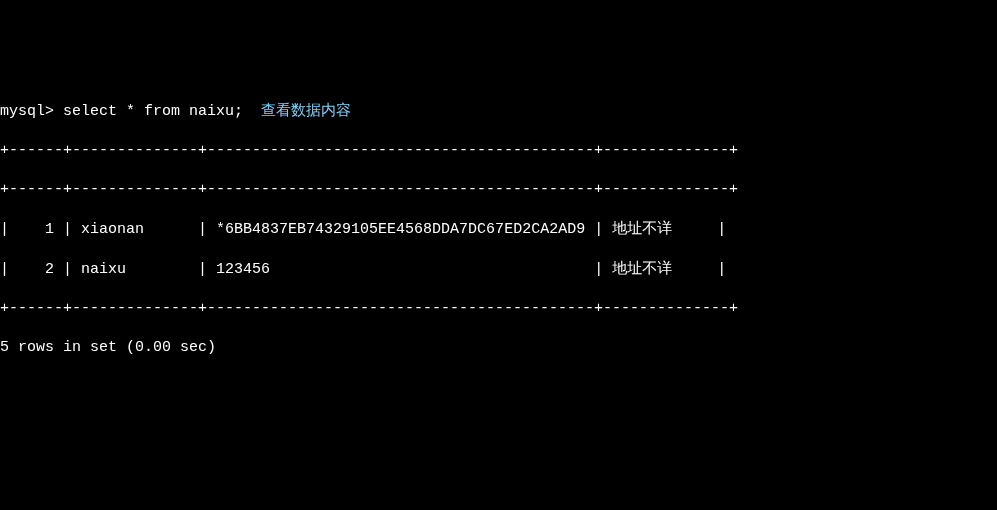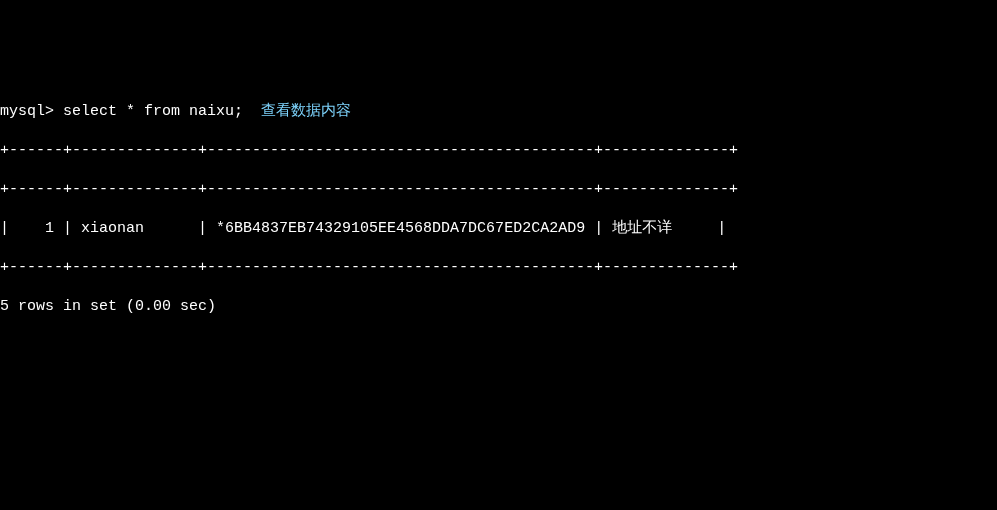--- a/index.html
+++ b/index.html
@@ -10,32 +10,33 @@
       font-size: 15px;
       line-height: 1.3;
       padding: 2px 0;
       width: 997px;
       height: 510px;
       overflow: hidden;
       white-space: pre;
     }
     .annotation { color: #7dd3fc; font-family: 'Microsoft YaHei', sans-serif; }
     .line { display: block; }
-    .cjk { font-family: Liberation Mono, monospace; }
+    .cjk { font-family: Liberation Serif, serif; }
   </style>
 </head>
 <body>
 
 
 
 <div>
 <span class="line"><span>mysql&gt;</span> <span>select * from naixu;</span>  <span class="annotation">查看数据内容</span></span>
 <span class="line">+------+--------------+-------------------------------------------+--------------+</span>
 <span class="line">+------+--------------+-------------------------------------------+--------------+</span>
 <span class="line">|    <span>1</span> | <span>xiaonan</span>      | <span>*6BB4837EB74329105EE4568DDA7DC67ED2CA2AD9</span> | <span class="cjk">地址不详</span>     |</span>
+<span class="line">|    <span>2</span> | <span>naixu</span>        | <span>123456</span>                                    | <span class="cjk">地址不详</span>     |</span>
 <span class="line">+------+--------------+-------------------------------------------+--------------+</span>
 <span class="line">5 rows in set (0.00 sec)</span>
 
 
 
 
 
 
 
 

